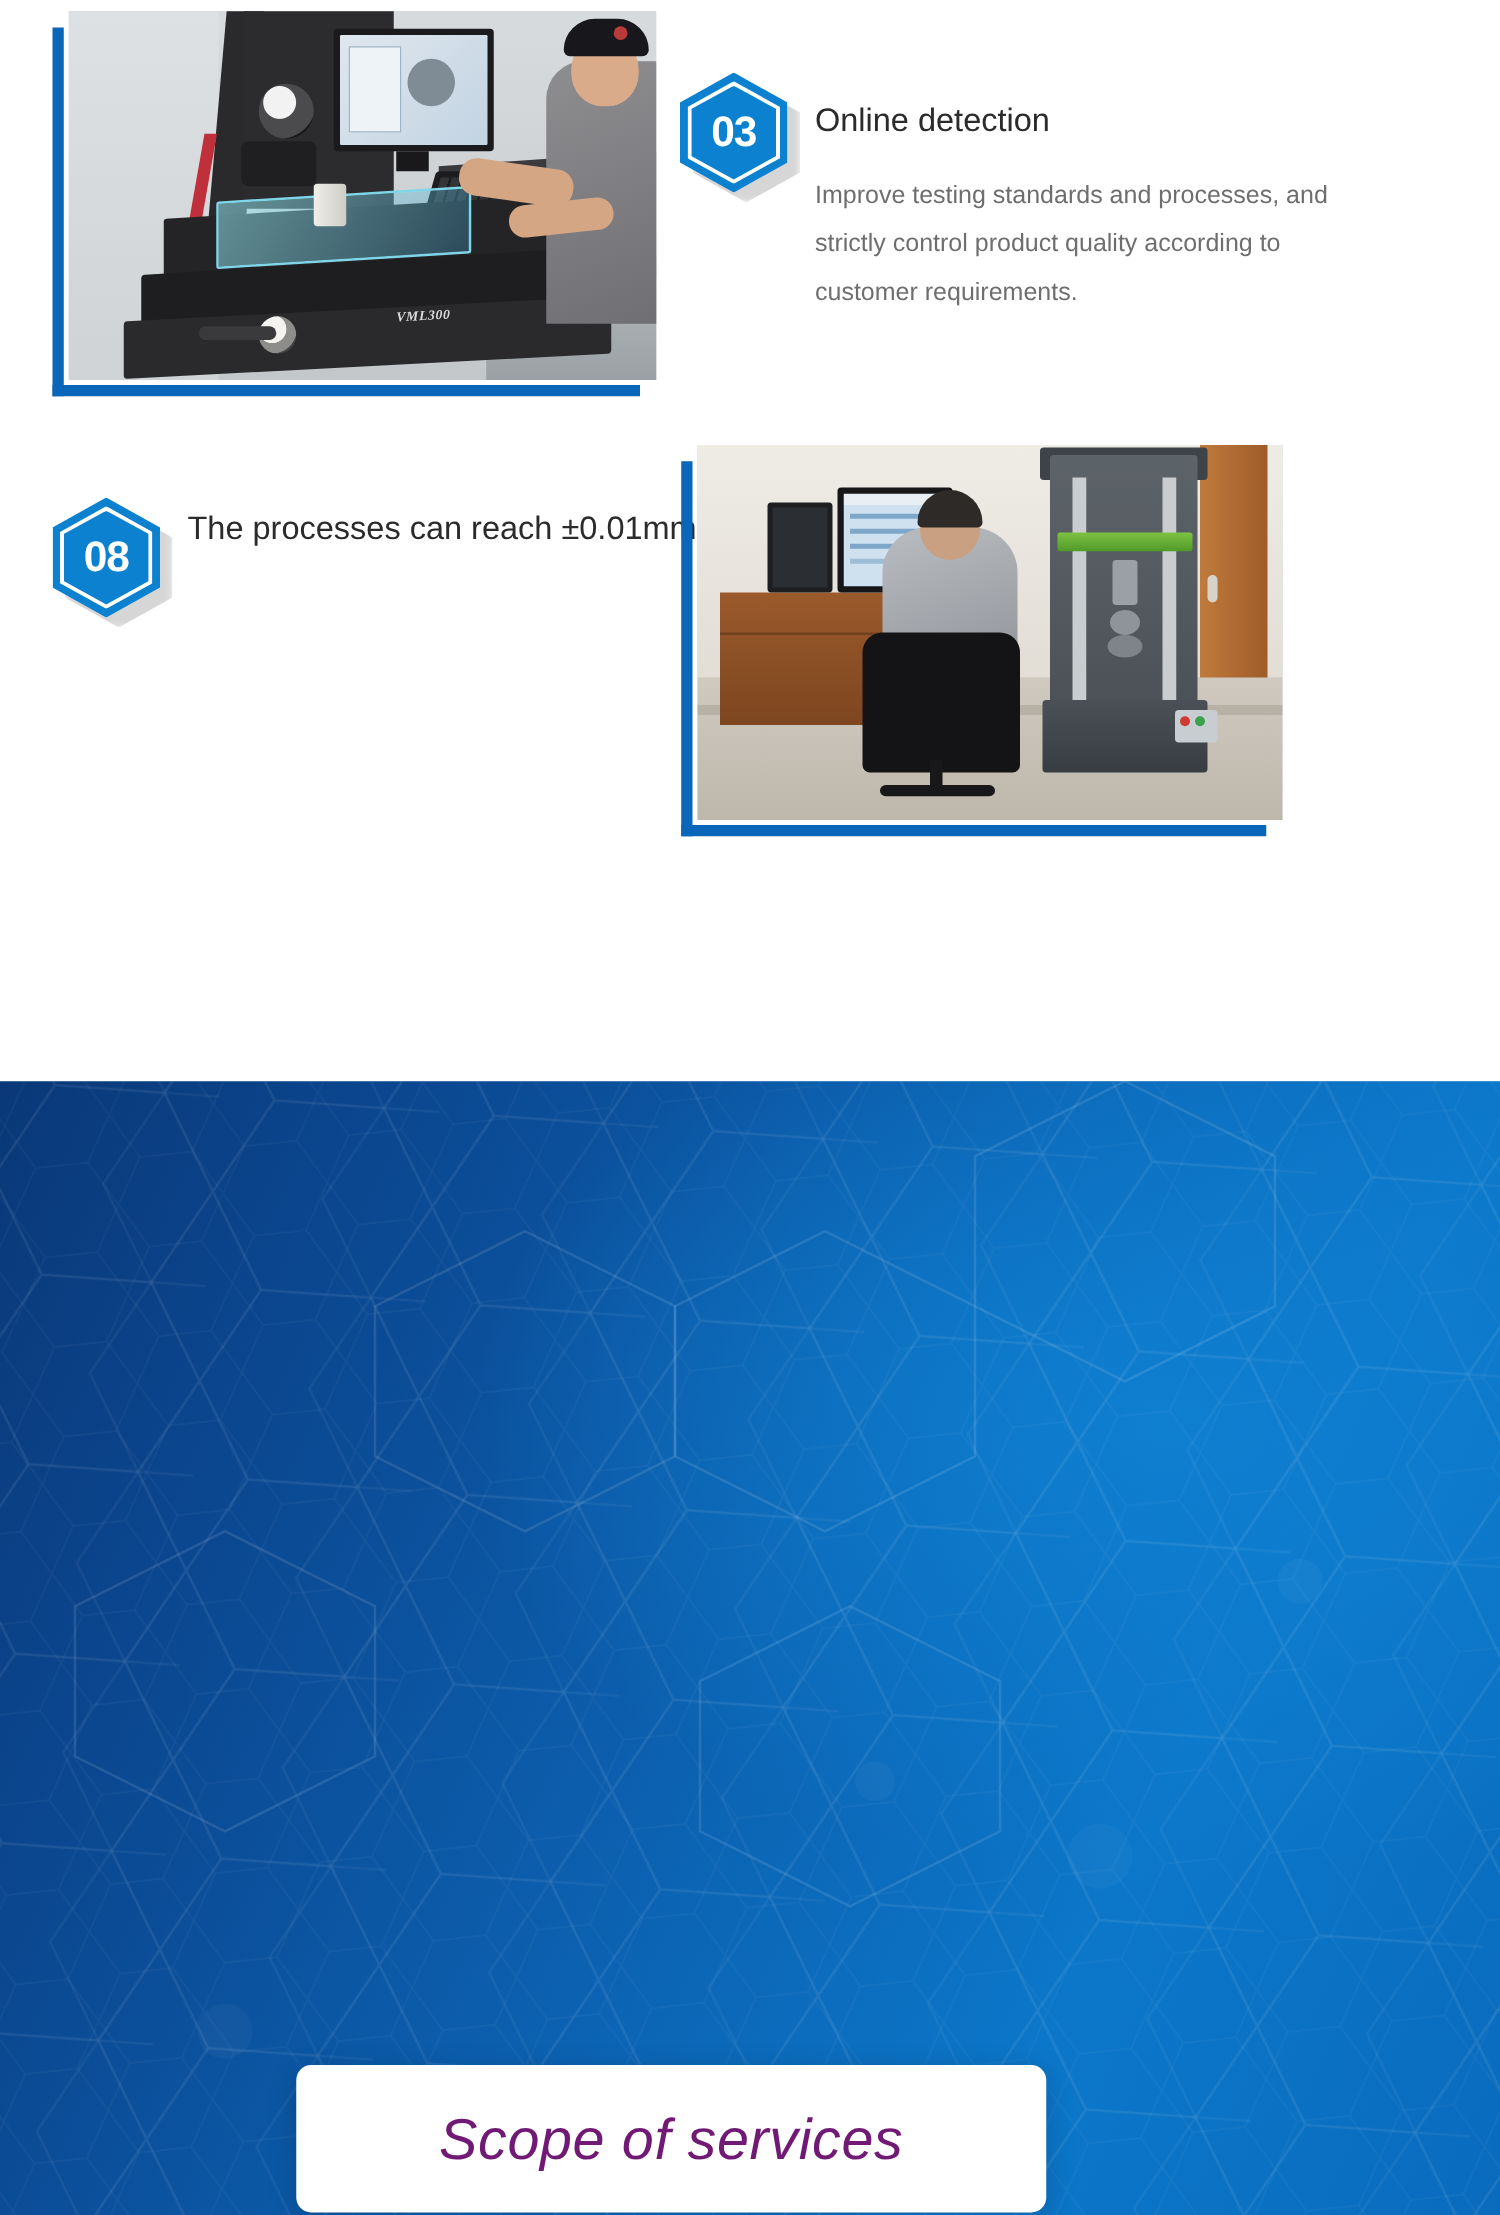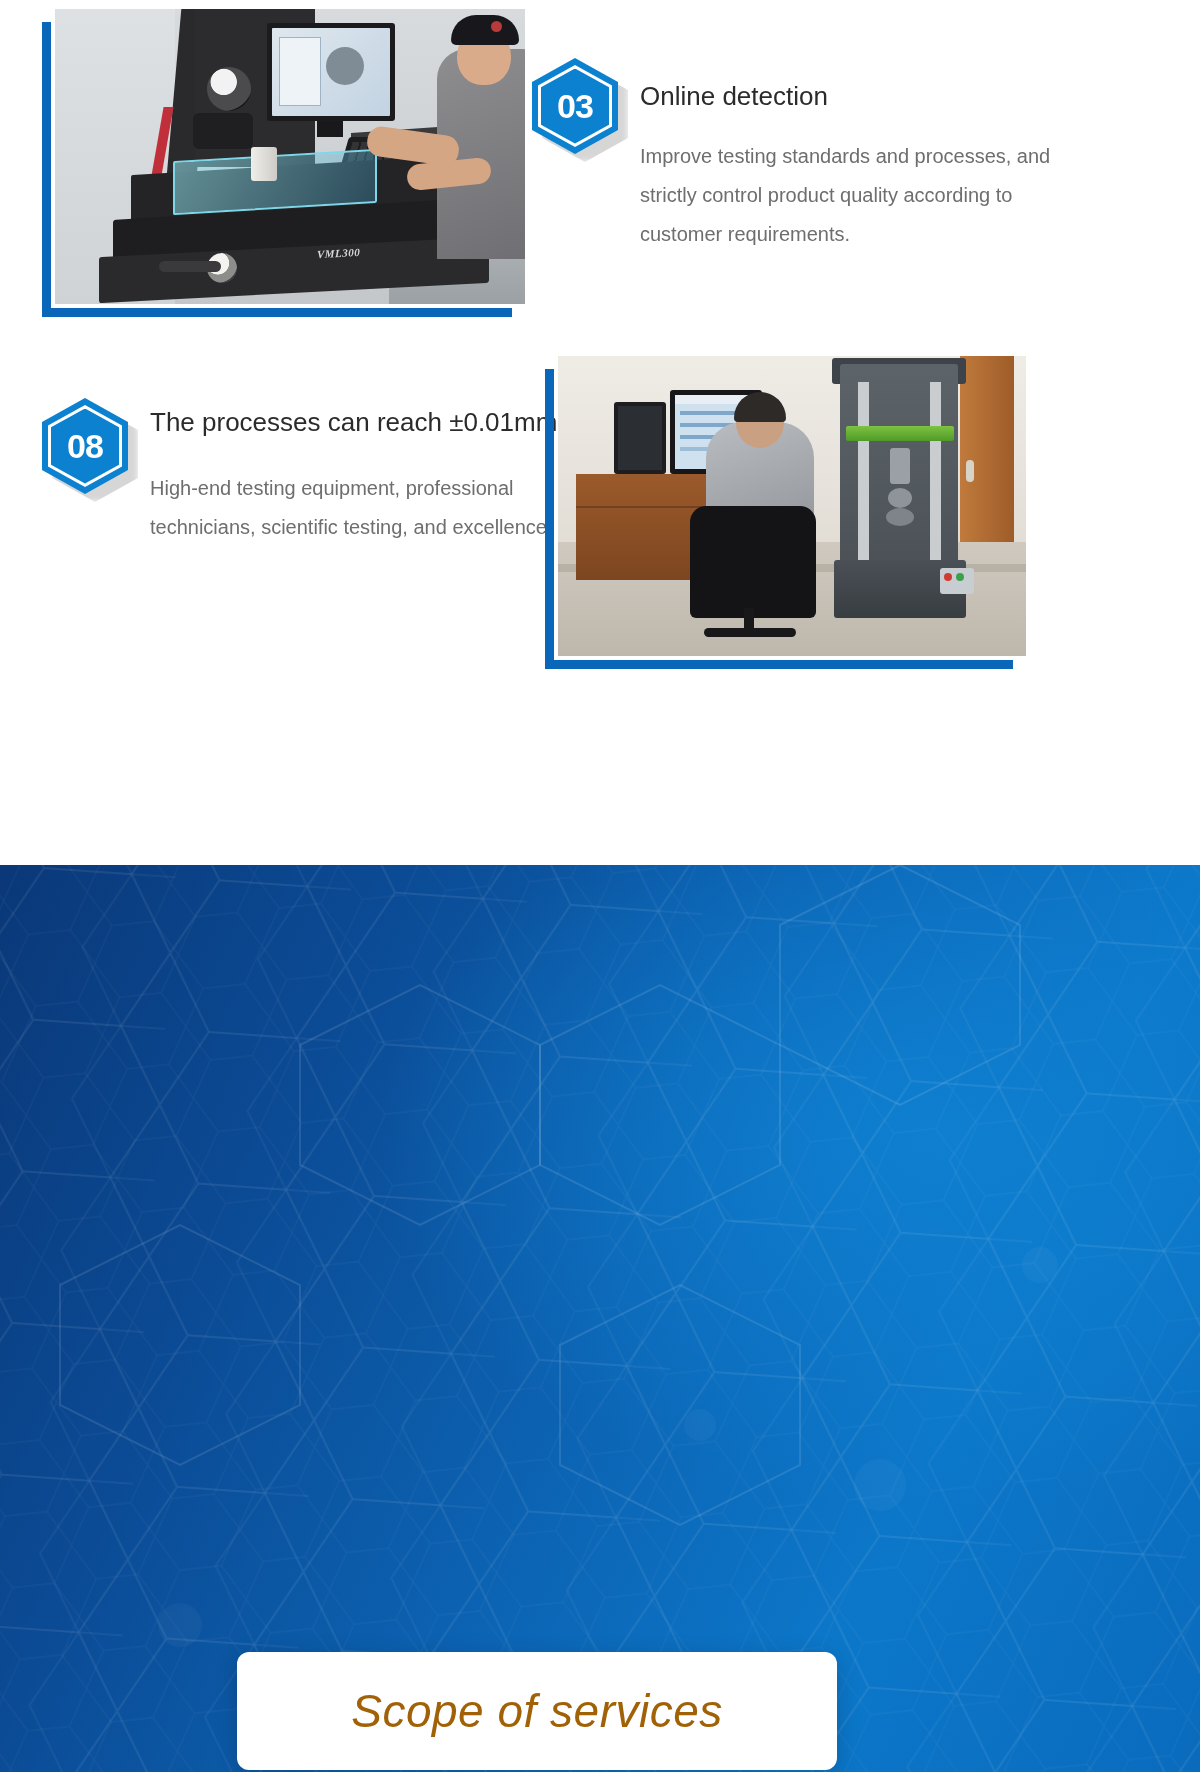--- a/index.html
+++ b/index.html
@@ -128,21 +128,21 @@
 
   
   .feature{position:absolute;display:flex;align-items:flex-start;}
   .feature .ftext{margin-left:22px;}
   .feature .ftitle{
     font-size:26px;font-weight:400;color:#2b2b2b;line-height:1.42;margin:0;
   }
   .feature .fbody{
     font-size:20px;color:#6e6e6e;line-height:1.95;margin:22px 0 0 0;font-weight:400;
   }
-  .feature-03{left:532px;top:58px;width:560px;}
+  .feature-03{left:544px;top:58px;width:560px;}
   .feature-03 .ftitle{padding-top:20px;}
   .feature-04{left:42px;top:398px;width:520px;}
   .feature-04 .ftitle{padding-top:6px;}
   .feature-04 .fbody{margin-top:28px;}
 
   
   .blue-section{
     position:absolute;left:0;top:865px;width:1200px;height:907px;
     background:
       radial-gradient(ellipse 900px 600px at 78% 30%,#0f7fd0 0%,rgba(15,127,208,0) 62%),
@@ -153,21 +153,21 @@
 
   
   .title-card{
     position:absolute;left:237px;top:787px;width:600px;height:118px;
     background:#ffffff;border-radius:12px;
     display:flex;align-items:center;justify-content:center;
     box-shadow:0 5px 22px rgba(0,0,0,.18);
     z-index:6;
   }
   .title-card .t{
-    font-size:46px;font-style:italic;font-weight:400;color:#a16207;letter-spacing:.5px;
+    font-size:46px;font-style:italic;font-weight:400;color:#701a75;letter-spacing:.5px;
   }
 </style>
 </head>
 <body>
 
 <div class="page">
 
   <div class="top-section">
 
     <div class="photo-frame photo1">
@@ -224,21 +224,20 @@
     <div class="feature feature-04">
       <div class="hexbadge">
         <div class="hex-shadow"></div>
         <div class="hex-outer"></div>
         <div class="hex-ring"></div>
         <div class="hex-fill"></div>
         <div class="hex-num">08</div>
       </div>
       <div class="ftext">
         <h3 class="ftitle">The processes can reach ±0.01mm</h3>
-        <p class="fbody">High-end testing equipment, professional technicians, scientific testing, and excellence.</p>
       </div>
     </div>
 
     <div class="photo-frame photo2">
       <div class="frame-accent"></div>
       <div class="photo">
         <div class="p2">
           <div class="wall"></div>
           <div class="door"></div>
           <div class="door-knob"></div>

